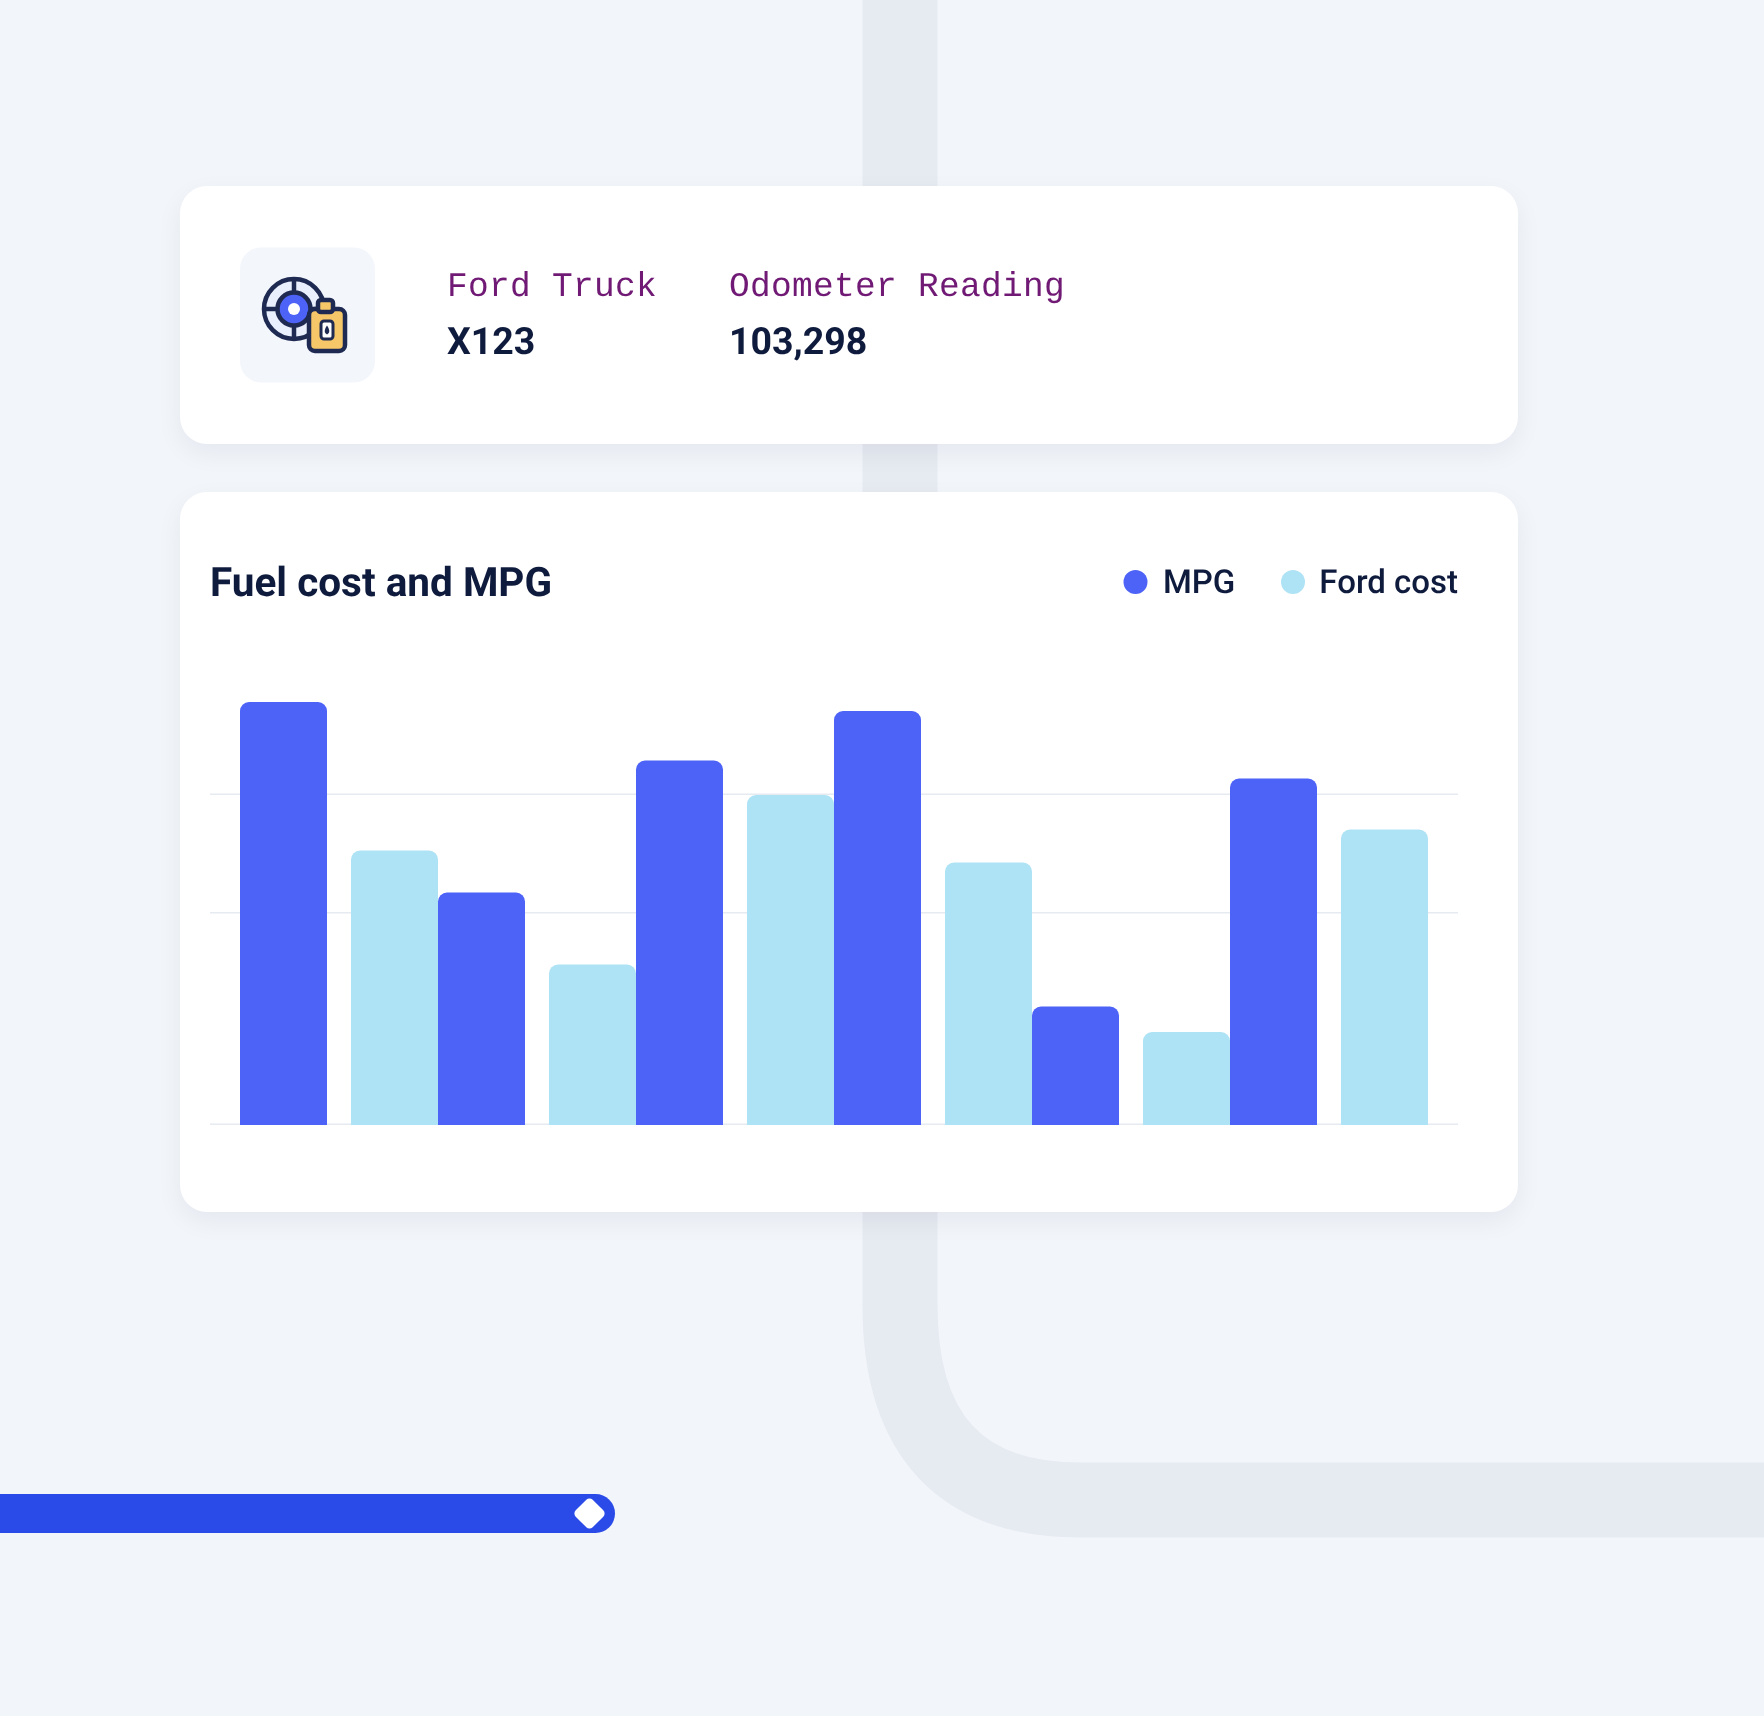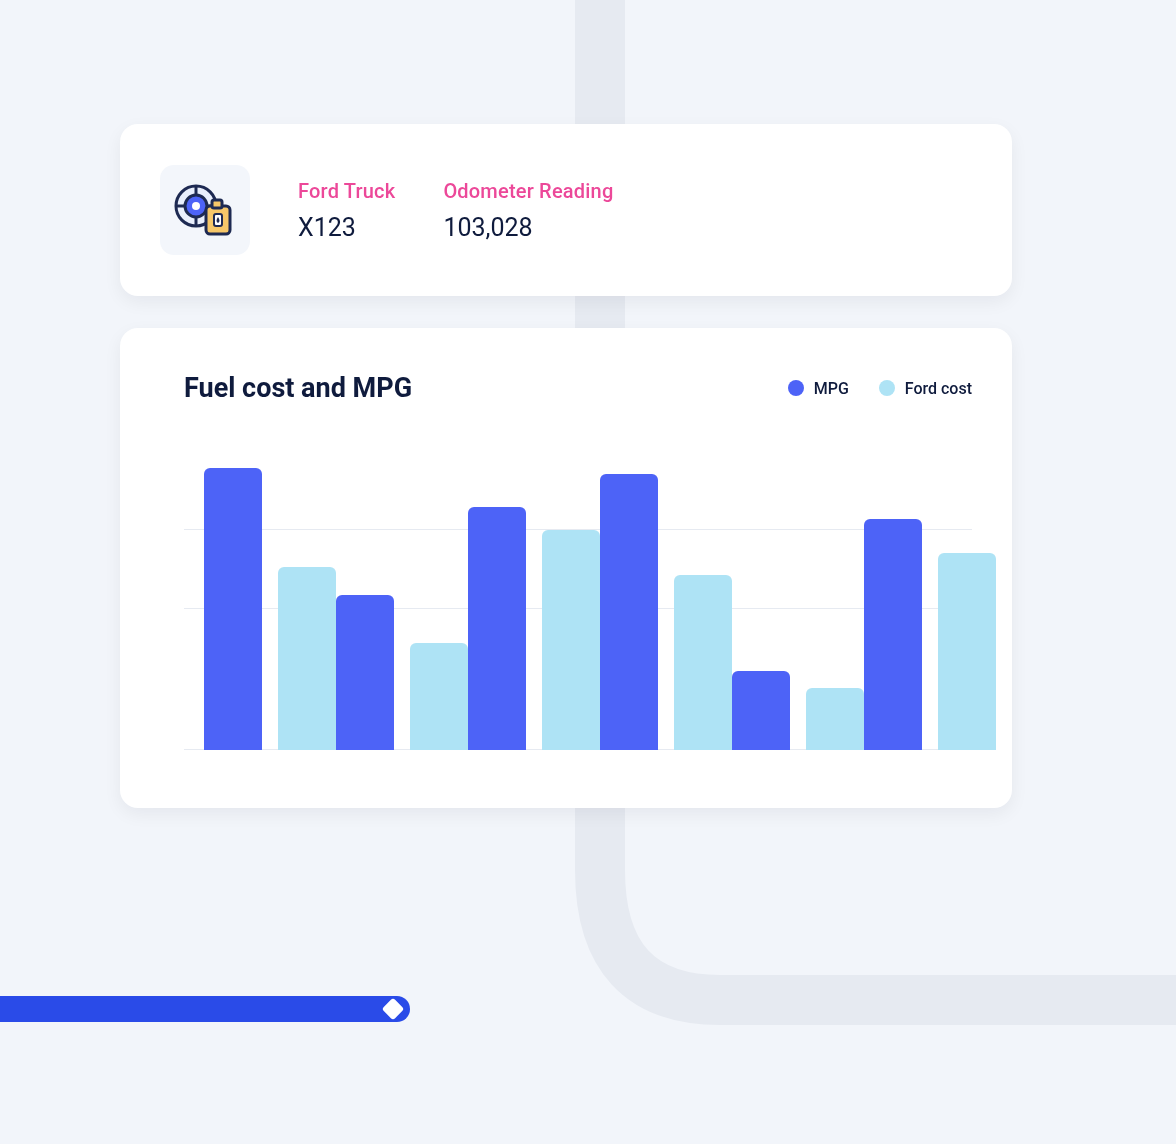--- a/index.html
+++ b/index.html
@@ -67,40 +67,41 @@
     justify-content: center;
     flex-shrink: 0;
   }
   .stat-block {
     display: flex;
     flex-direction: column;
     gap: 10px;
     min-width: 0;
   }
   .stat-label {
-    font-size: 20px;
+    font-size: 23px;
     font-weight: 500;
-    color: #ec4899;
+    color: #701a75;
     letter-spacing: 0.2px;
     white-space: nowrap;
+    font-family: Liberation Mono, monospace;
   }
   .stat-value {
     font-size: 25px;
-    font-weight: 400;
+    font-weight: 700;
     color: #0f1b3d;
     white-space: nowrap;
   }
 
   
   .chart-card {
     left: 120px;
     top: 328px;
     width: 892px;
     height: 480px;
-    padding: 44px 40px 40px 64px;
+    padding: 44px 40px 40px 20px;
     display: flex;
     flex-direction: column;
   }
   .chart-header {
     display: flex;
     align-items: center;
     justify-content: space-between;
     margin-bottom: 36px;
   }
   .chart-title {
@@ -110,21 +111,21 @@
   }
   .legend {
     display: flex;
     align-items: center;
     gap: 30px;
   }
   .legend-item {
     display: flex;
     align-items: center;
     gap: 10px;
-    font-size: 16px;
+    font-size: 22px;
     font-weight: 500;
     color: #0f1b3d;
   }
   .legend-dot {
     width: 16px;
     height: 16px;
     border-radius: 50%;
   }
   .dot-a { background: #4d63f7; }
   .dot-b { background: #aee3f5; }
@@ -190,21 +191,21 @@
   </div>
 
   <div class="stat-block">
     <div class="stat-label">Ford Truck</div>
     <div class="stat-value">X123</div>
   </div>
 
 
   <div class="stat-block">
     <div class="stat-label">Odometer Reading</div>
-    <div class="stat-value">103,028</div>
+    <div class="stat-value">103,298</div>
   </div>
 </div>
 
 <div class="card chart-card">
   <div class="chart-header">
     <div class="chart-title">Fuel cost and MPG</div>
     <div class="legend">
       <div class="legend-item">
         <span class="legend-dot dot-a"></span>
         <span>MPG</span>

